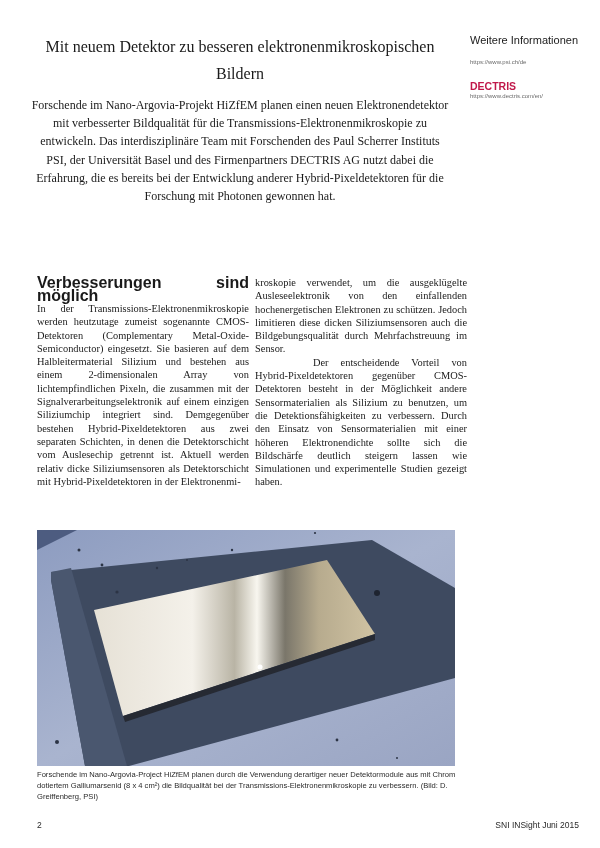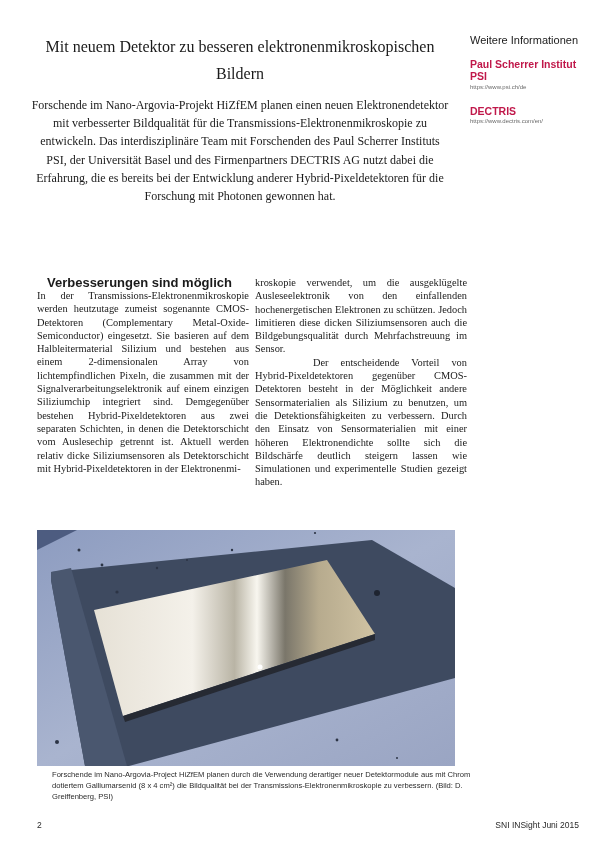--- a/index.html
+++ b/index.html
@@ -13,41 +13,40 @@
   #sidebar { position:absolute; left:470px; top:33px; width:125px; font-family:"Liberation Sans", sans-serif; }
   #sidebar .sb-head { font-weight:normal; font-size:11px; line-height:14.5px; color:#1a1a1a; margin-bottom:10px; }
   #sidebar .sb-item { margin-bottom:14px; }
   #sidebar .sb-name { font-weight:bold; font-size:10.5px; line-height:12.5px; color:#c0184a; }
   #sidebar .sb-url { font-size:6px; line-height:8px; color:#6a6a6a; }
 
   .col { position:absolute; top:276px; width:212px; font-family:"Liberation Serif", serif;
     font-size:10.4px; line-height:13.3px; text-align:justify; color:#1a1a1a; }
   #col1 { left:37px; }
   #col2 { left:255px; }
-  .col .subhead { font-family:"Liberation Sans", sans-serif; font-weight:bold; font-size:13px; line-height:13px;margin-left:10px; }
+  .col .subhead { font-family:"Liberation Sans", sans-serif; font-weight:bold; font-size:16px; line-height:13px; }
   .col p { margin:0; }
   .col .indent { text-indent:58px; }
 
   #photo { position:absolute; left:37px; top:530px; width:418px; height:236px; overflow:hidden; background:#9aa6c4; }
   #caption { position:absolute; left:37px; top:770px; width:420px; font-family:"Liberation Sans", sans-serif;
-    font-size:7.6px; line-height:10.8px; color:#2a2a2a;margin-left:15px; }
+    font-size:7.6px; line-height:10.8px; color:#2a2a2a; }
 
   #footer-left { position:absolute; left:37px; top:820px; font-family:"Liberation Sans", sans-serif; font-size:8.5px; color:#2a2a2a; }
   #footer-right { position:absolute; right:21px; top:820px; font-family:"Liberation Sans", sans-serif; font-size:8.5px; color:#2a2a2a; }
 </style>
 </head>
 <body>
 
 <h1 id="title" style="margin:0;font-weight:normal;">Mit neuem Detektor zu besseren elektronenmikroskopischen Bildern</h1>
 <div id="lead">Forschende im Nano-Argovia-Projekt HiZfEM planen einen neuen Elektronendetektor mit verbesserter Bildqualität für die Transmissions-Elektronenmikroskopie zu entwickeln. Das interdisziplinäre Team mit Forschenden des Paul Scherrer Instituts PSI, der Universität Basel und des Firmenpartners DECTRIS AG  nutzt dabei die Erfahrung, die es bereits bei der Entwicklung anderer Hybrid-Pixeldetektoren für die Forschung mit Photonen gewonnen hat.</div>
 
 <aside id="sidebar">
   <div class="sb-head">Weitere Informationen</div>
   <div class="sb-item">
-    <div class="sb-name">Paul Scherrer Institut PSI</div>
     <div class="sb-url">https://www.psi.ch/de</div>
   </div>
   <div class="sb-item">
     <div class="sb-name">DECTRIS</div>
     <div class="sb-url">https://www.dectris.com/en/</div>
   </div>
 </aside>
 
 <div id="col1" class="col">
   <div class="subhead">Verbesserungen sind möglich</div>

